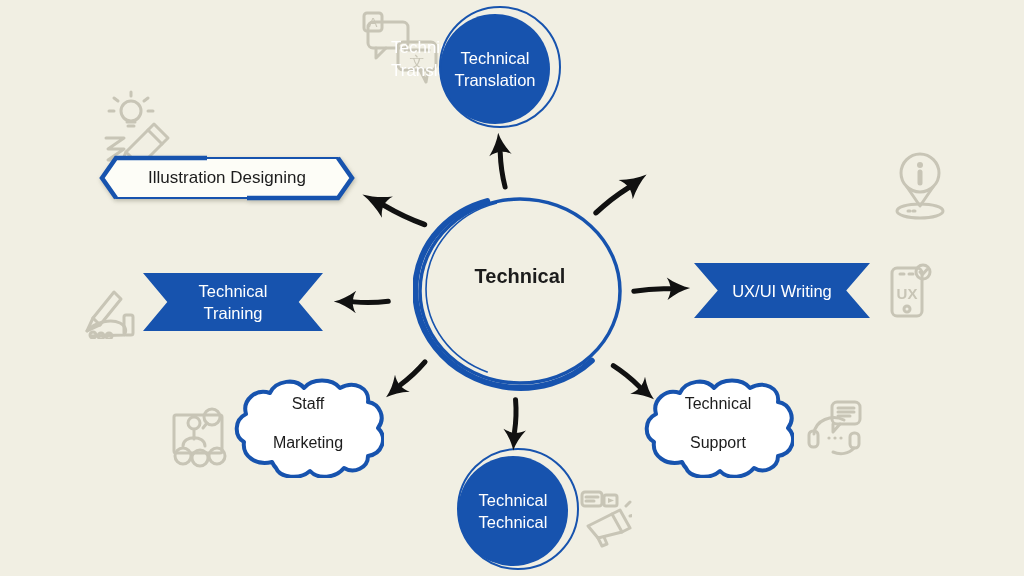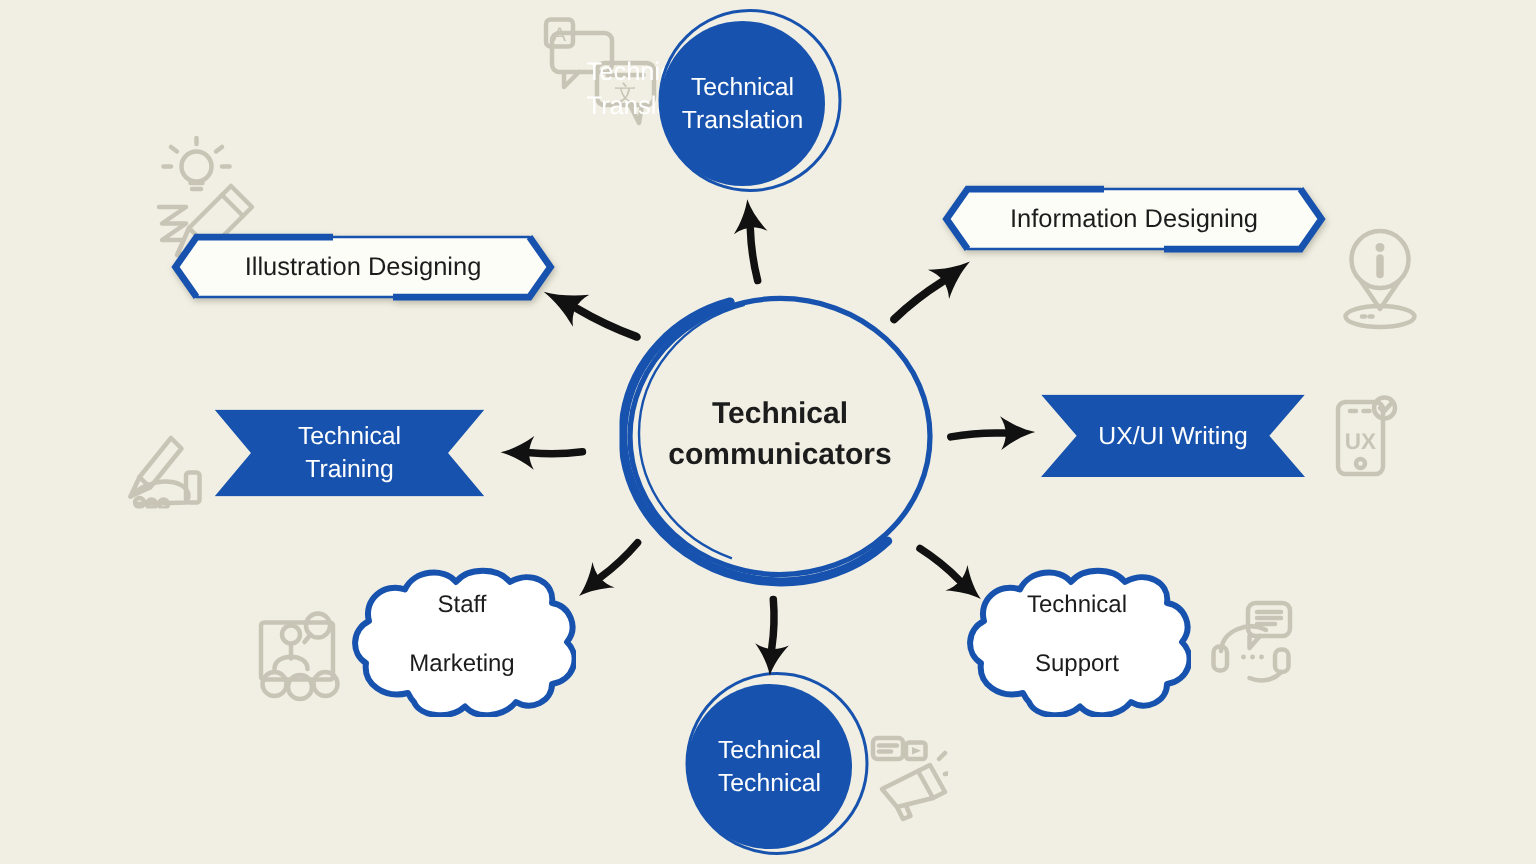--- a/index.html
+++ b/index.html
@@ -167,38 +167,29 @@
     <span>Translation</span>
   </div>
 
   <svg class="abs" style="left:413px;top:193px;z-index:2" width="214" height="200" viewBox="0 0 214 200">
     <ellipse class="sketch" cx="107" cy="98" rx="100" ry="92" stroke-width="3.5"></ellipse>
     <ellipse class="sketch" cx="105" cy="100" rx="103" ry="95" stroke-width="6" stroke-linecap="round" stroke-dasharray="360 260" stroke-dashoffset="-60" transform="rotate(9 107 100)"></ellipse>
     <ellipse class="sketch" cx="109" cy="96" rx="96" ry="89" stroke-width="1.6" stroke-dasharray="230 400" stroke-dashoffset="-180"></ellipse>
   </svg>
   <div class="center-label">
     <span>Technical</span><br>
-    <span>communicators</span>
   </div>
 
   <div class="circle-node" style="left:440px;top:14px">
     <span>Technical</span>
     <span>Translation</span>
   </div>
 
-  <div class="hex-node" style="left:628px;top:123px">
-    <svg viewBox="0 0 256 46">
-      <polygon points="17,3 239,3 253,23 239,43 17,43 3,23" fill="#fdfdf7" stroke="#1753ae" stroke-width="1.8"></polygon>
-      <polyline points="108,3 17,3 3,23 17,43" fill="none" stroke="#1753ae" stroke-width="4.5"></polyline>
-      <polyline points="148,43 239,43 253,23 239,3" fill="none" stroke="#1753ae" stroke-width="4.5"></polyline>
-    </svg>
-    <span class="lbl">Information Designing</span>
-  </div>
-
-  <div class="hex-node" style="left:114px;top:155px">
+
+  <div class="hex-node" style="left:99px;top:155px">
     <svg viewBox="0 0 256 46">
       <polygon points="17,3 239,3 253,23 239,43 17,43 3,23" fill="#fdfdf7" stroke="#1753ae" stroke-width="1.8"></polygon>
       <polyline points="108,3 17,3 3,23 17,43" fill="none" stroke="#1753ae" stroke-width="4.5"></polyline>
       <polyline points="148,43 239,43 253,23 239,3" fill="none" stroke="#1753ae" stroke-width="4.5"></polyline>
     </svg>
     <span class="lbl">Illustration Designing</span>
   </div>
 
   <div class="ribbon-node" style="left:143px;top:273px;width:180px;height:58px">
     <span>Technical</span>

